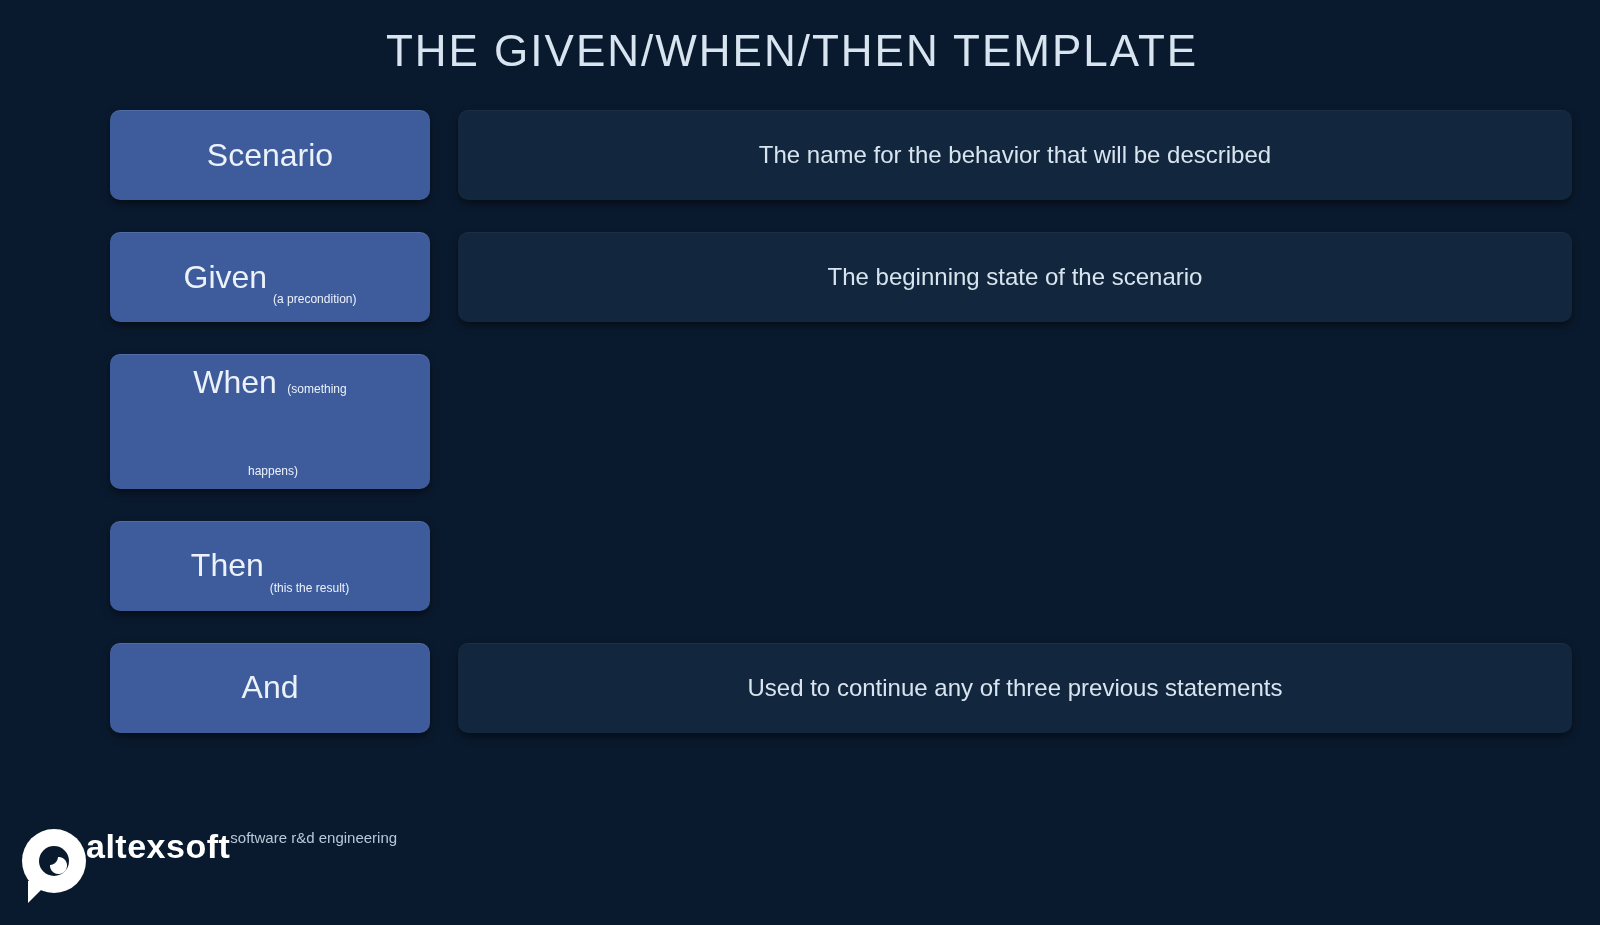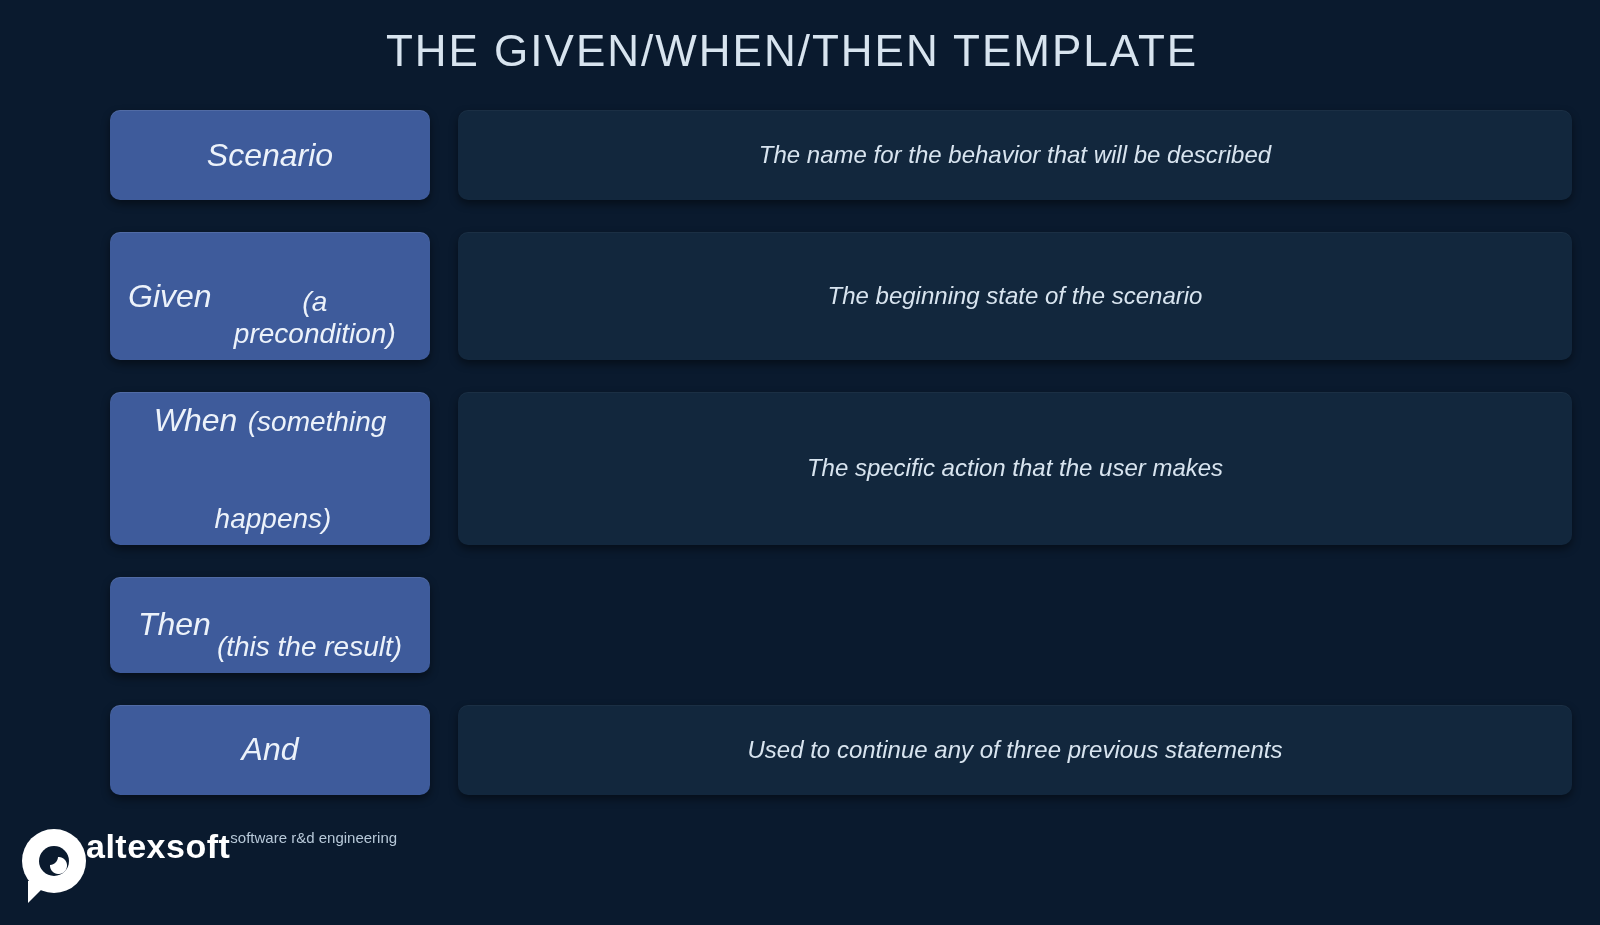--- a/index.html
+++ b/index.html
@@ -25,21 +25,20 @@
     font-size:44px;
     letter-spacing:2px;
     font-weight:300;
     padding:26px 16px 14px 0;
   }
   .rows{
     display:flex;
     flex-direction:column;
     gap:32px;
     padding:20px 28px 0 110px;
-    font-style:italic;
   }
   .row{
     display:flex;
     gap:28px;
     align-items:stretch;
   }
   .keyword{
     width:320px;
     min-height:90px;
     background:var(--panel-blue);
@@ -51,21 +50,21 @@
     text-align:center;
     padding:10px 18px;
     box-sizing:border-box;
     color:#ecf2fa;
   }
   .keyword .kw-main{
     font-size:32px;
     font-weight:400;
   }
   .keyword .kw-note{
-    font-size:28px;
+    font-size:12px;
     font-weight:300;
     margin-left:6px;
     margin-top:44px;
   }
   .keyword.two-line{
     flex-direction:column;
     line-height:1.15;
     gap:20px;
   }
   .keyword.two-line .line1{
@@ -159,21 +158,20 @@
   </div>
 
   <div class="row">
     <div class="keyword two-line">
       <span class="line1">
         <span class="kw-main">When</span>
         <span class="kw-note">(something</span>
       </span>
       <span class="kw-note">happens)</span>
     </div>
-    <div class="desc">The specific action that the user makes</div>
   </div>
 
   <div class="row">
     <div class="keyword">
       <span class="kw-main">Then</span>
       <span class="kw-note">(this the result)</span>
     </div>
   </div>
 
   <div class="row">

